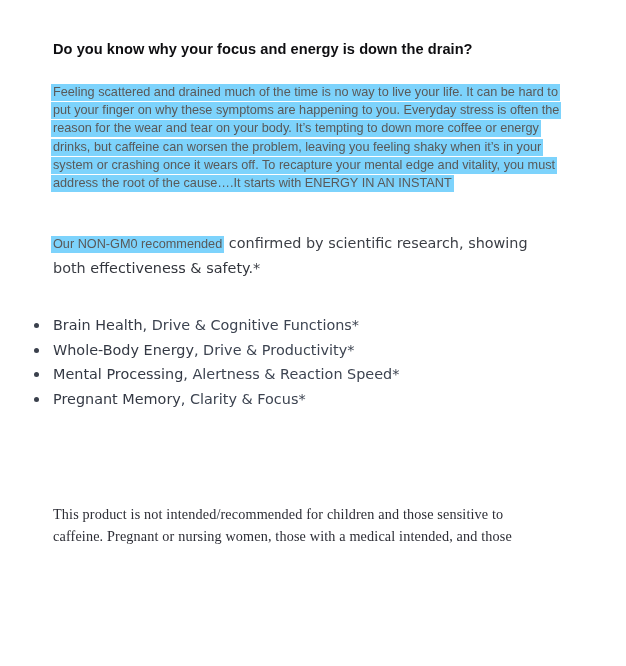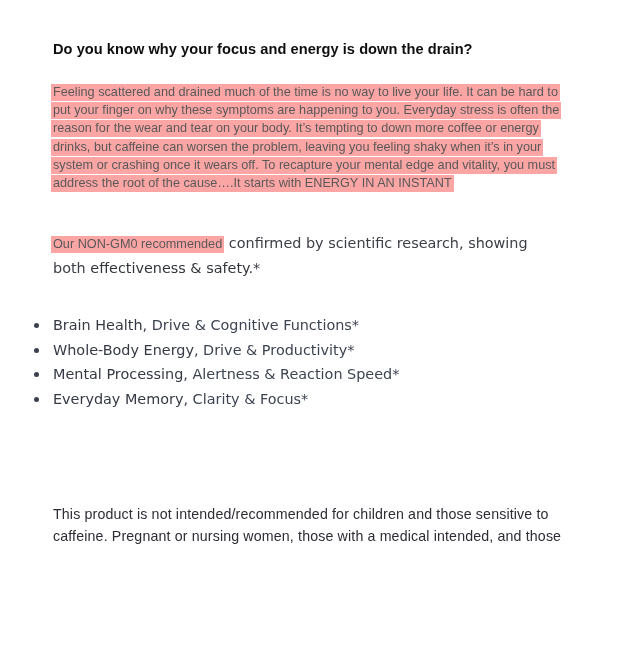--- a/index.html
+++ b/index.html
@@ -30,21 +30,21 @@
     position: absolute;
     left: 53px;
     top: 70px;
     font-family: "Liberation Sans", sans-serif;
     font-size: 12.7px;
     line-height: 18.35px;
     color: #595959;
     white-space: nowrap;
   }
   .hl {
-    background: #fca5a5;
+    background: #7dd3fc;
     padding: 1px 2px 2px 2px;
     margin-left: -2px;
   }
 
   .ingredients {
     position: absolute;
     left: 53px;
     top: 218px;
     font-family: "DejaVu Sans", sans-serif;
     font-size: 14.4px;
@@ -81,21 +81,21 @@
     height: 5px;
     border-radius: 50%;
     background: #3a404c;
   }
   .benefits .bold { font-weight: 400; color: #343944; }
 
   .disclaimer {
     position: absolute;
     left: 53px;
     top: 489px;
-    font-family: Liberation Sans, sans-serif;
+    font-family: Liberation Serif, serif;
     font-size: 14.2px;
     line-height: 22px;
     letter-spacing: 0.15px;
     color: #2c2d35;
     white-space: nowrap;
   }
 </style>
 </head>
 <body>
 
@@ -104,18 +104,18 @@
   <h1 class="heading">Do you know why your focus and energy is down the drain?</h1>
 
   <p class="intro"><span class="hl">Feeling scattered and drained much of the time is no way to live your life. It can be hard to</span><br><span class="hl">put your finger on why these symptoms are happening to you. Everyday stress is often the</span><br><span class="hl">reason for the wear and tear on your body. It’s tempting to down more coffee or energy</span><br><span class="hl">drinks, but caffeine can worsen the problem, leaving you feeling shaky when it’s in your</span><br><span class="hl">system or crashing once it wears off. To recapture your mental edge and vitality, you must</span><br><span class="hl">address the root of the cause….It starts with ENERGY IN AN INSTANT</span></p>
 
   <p class="ingredients"><span class="hl">Our NON-GM0 recommended</span><span> confirmed by scientific research, showing</span><br><span>both </span><span class="bold">effectiveness &amp; safety</span><span>.*</span></p>
 
   <ul class="benefits">
     <li><span class="dot"></span><span class="bold">Brain Health</span><span>, Drive &amp; Cognitive Functions*</span></li>
     <li><span class="dot"></span><span class="bold">Whole-Body Energy</span><span>, Drive &amp; Productivity*</span></li>
     <li><span class="dot"></span><span class="bold">Mental Processing</span><span>, Alertness &amp; Reaction Speed*</span></li>
-    <li><span class="dot"></span><span class="bold">Everyday Memory</span><span>, Clarity &amp; Focus*</span></li>
+    <li><span class="dot"></span><span class="bold">Pregnant Memory</span><span>, Clarity &amp; Focus*</span></li>
   </ul>
 
   <p class="disclaimer"><span>This product is not intended/recommended for children and those sensitive to</span><br><span>caffeine. Pregnant or nursing women, those with a medical intended, and those</span><br></p>
 
 </div>
 
 </body></html>

